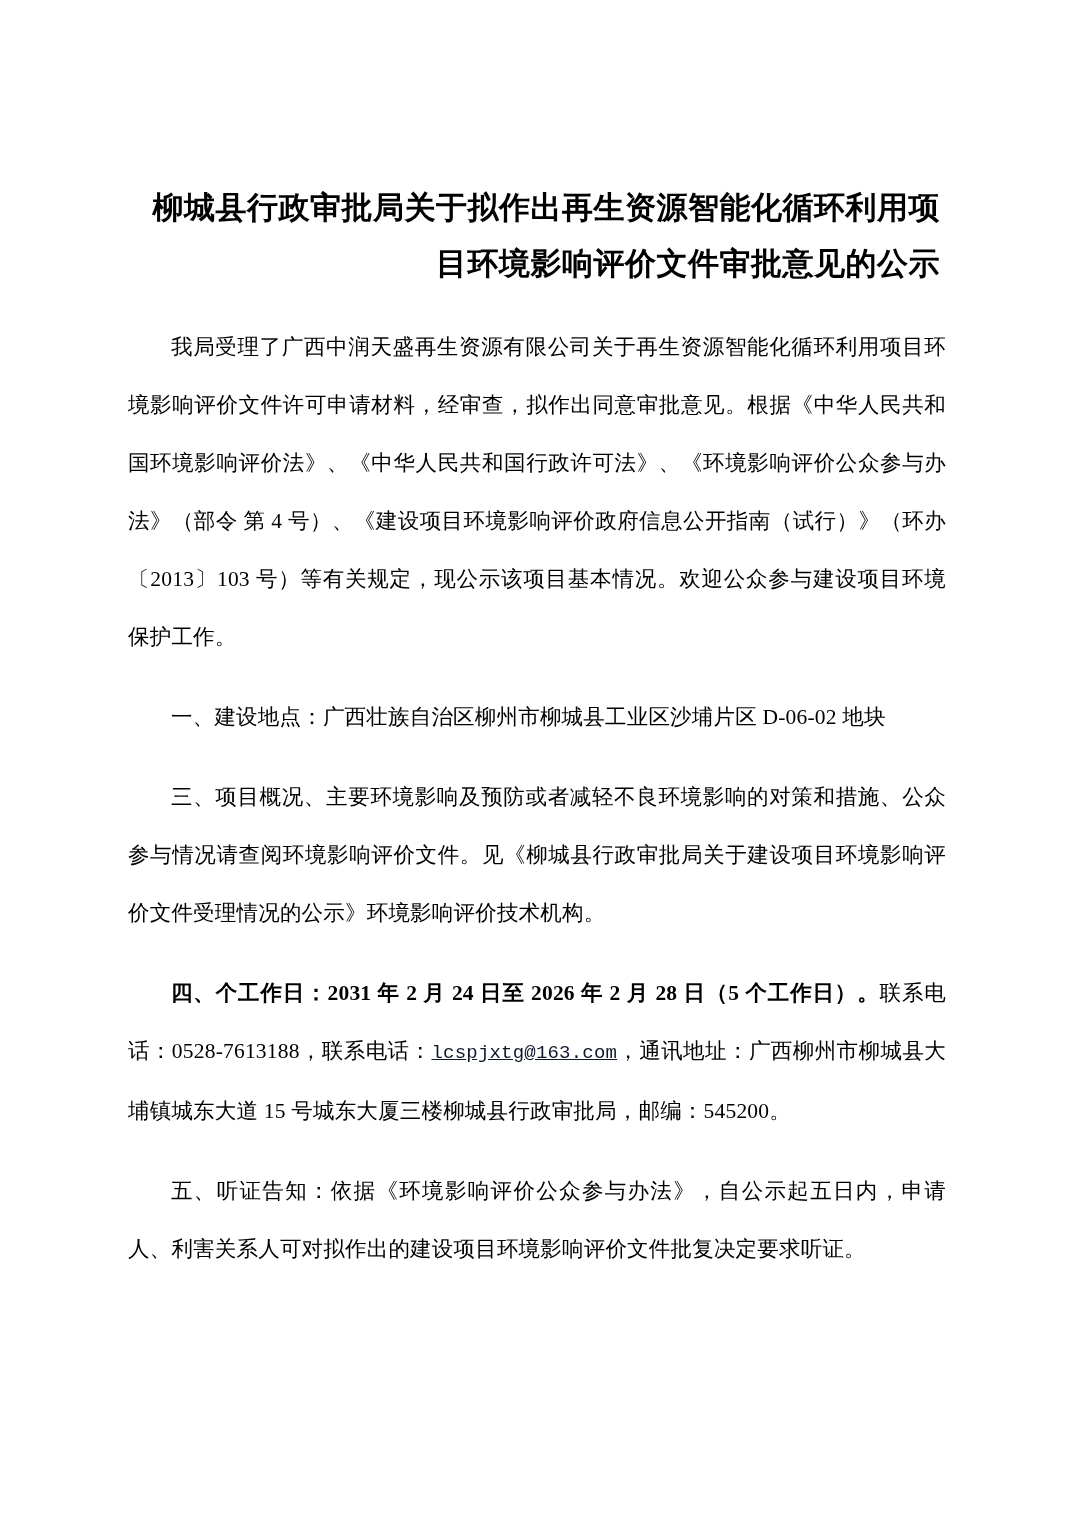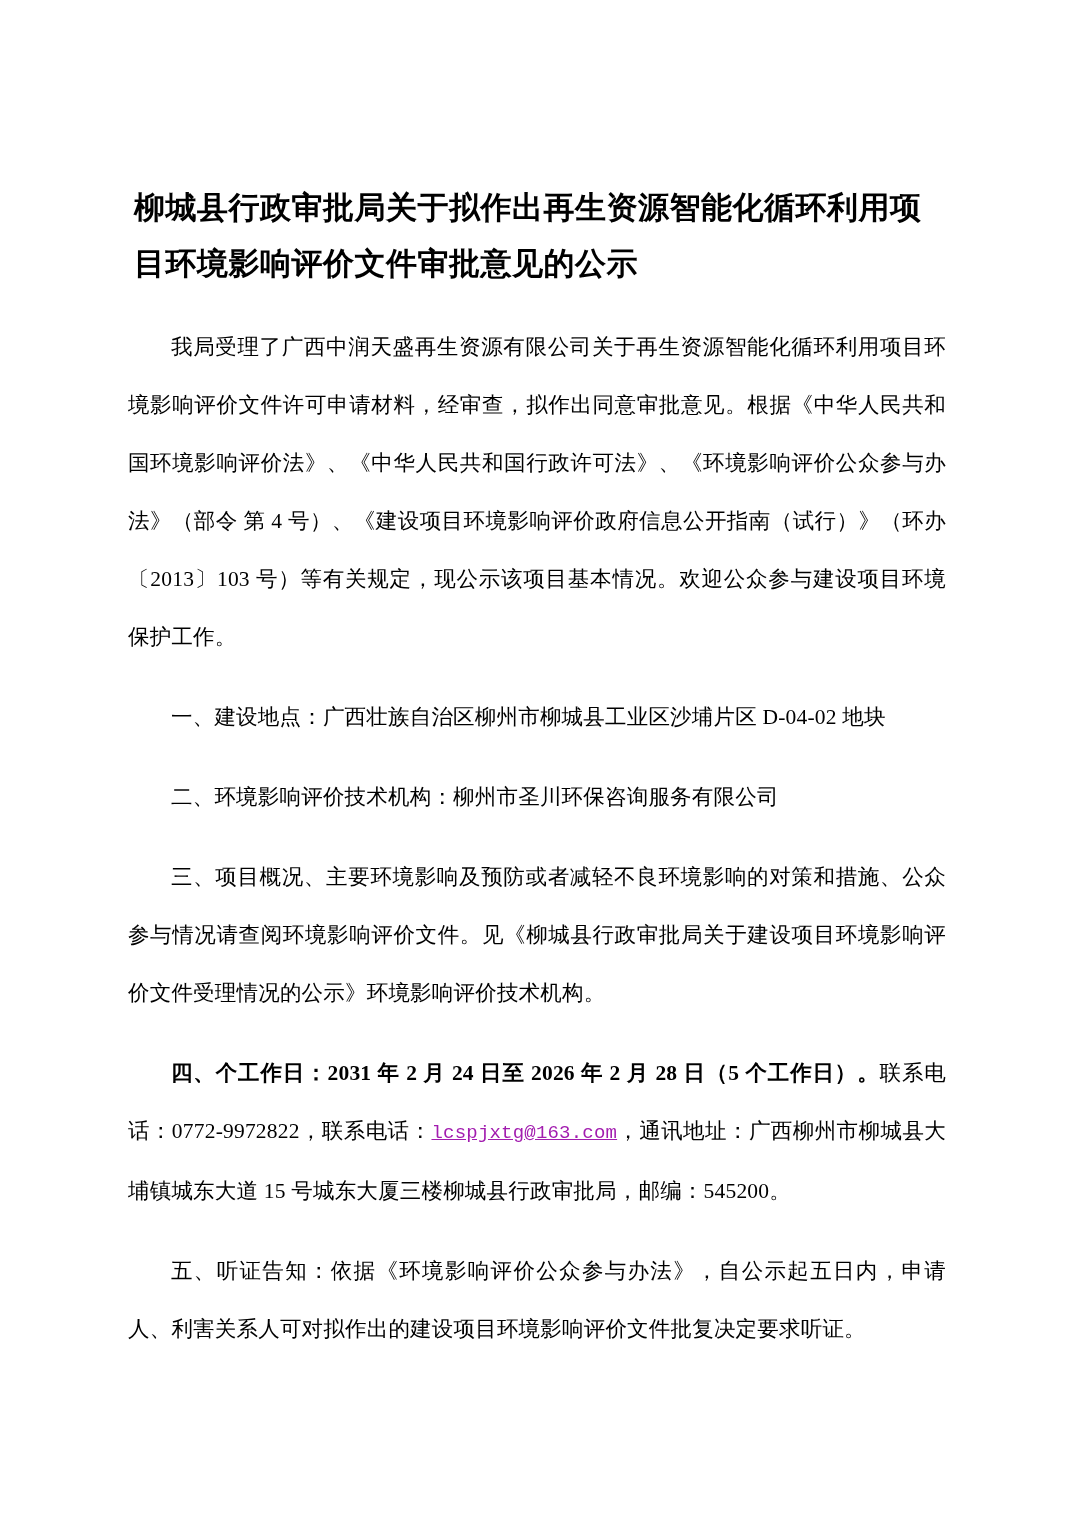--- a/index.html
+++ b/index.html
@@ -19,21 +19,21 @@
     box-sizing: border-box;
     width: 1074px;
     height: 1520px;
     padding: 180px 128px 0 128px;
   }
   .doc-title {
     font-family: "Liberation Serif", "DejaVu Serif", serif;
     font-weight: bold;
     font-size: 31px;
     line-height: 56px;
-    text-align: left;
+    text-align: right;
     letter-spacing: 0.5px;
     margin: 0 0 26px 0;
     padding: 0 6px;
   }
   .para {
     font-size: 21.5px;
     line-height: 58px;
     text-align: justify;
     text-justify: inter-ideograph;
     margin: 0 0 14px 0;
@@ -44,38 +44,37 @@
   }
   .para.gap {
     margin-top: 22px;
   }
   .bold {
     font-weight: bold;
   }
   .email-link {
     font-family: "Liberation Mono", "DejaVu Sans Mono", monospace;
     font-size: 19px;
-    color: #a21caf;
+    color: #0f172a;
     margin-top: 48px;
   }
 </style>
 </head>
 <body>
 
 <div class="page">
 
   <h1 class="doc-title">柳城县行政审批局关于拟作出再生资源智能化循环利用项目环境影响评价文件审批意见的公示</h1>
 
   <p class="para indent">我局受理了广西中润天盛再生资源有限公司关于再生资源智能化循环利用项目环境影响评价文件许可申请材料，经审查，拟作出同意审批意见。根据《中华人民共和国环境影响评价法》、《中华人民共和国行政许可法》、《环境影响评价公众参与办法》（部令 第 4 号）、《建设项目环境影响评价政府信息公开指南（试行）》（环办〔2013〕103 号）等有关规定，现公示该项目基本情况。欢迎公众参与建设项目环境保护工作。</p>
 
-  <p class="para indent gap">一、建设地点：广西壮族自治区柳州市柳城县工业区沙埔片区 D-04-02 地块</p>
+  <p class="para indent gap">一、建设地点：广西壮族自治区柳州市柳城县工业区沙埔片区 D-06-02 地块</p>
 
-  <p class="para indent gap">二、环境影响评价技术机构：柳州市圣川环保咨询服务有限公司</p>
 
   <p class="para indent gap">三、项目概况、主要环境影响及预防或者减轻不良环境影响的对策和措施、公众参与情况请查阅环境影响评价文件。见《柳城县行政审批局关于建设项目环境影响评价文件受理情况的公示》环境影响评价技术机构。</p>
 
   <p class="para indent gap">
-    <span class="bold">四、个工作日：</span><span class="bold">2031 年 2 月 24 日至 2026 年 2 月 28 日（5 个工作日）。</span><span>联系电话：</span><span>0772-9972822</span><span>，联系电话：</span><a class="email-link" href="#">lcspjxtg@163.com</a><span>，通讯地址：广西柳州市柳城县大埔镇城东大道 15 号城东大厦三楼柳城县行政审批局，邮编：545200。</span>
+    <span class="bold">四、个工作日：</span><span class="bold">2031 年 2 月 24 日至 2026 年 2 月 28 日（5 个工作日）。</span><span>联系电话：</span><span>0528-7613188</span><span>，联系电话：</span><a class="email-link" href="#">lcspjxtg@163.com</a><span>，通讯地址：广西柳州市柳城县大埔镇城东大道 15 号城东大厦三楼柳城县行政审批局，邮编：545200。</span>
   </p>
 
   <p class="para indent gap">五、听证告知：依据《环境影响评价公众参与办法》，自公示起五日内，申请人、利害关系人可对拟作出的建设项目环境影响评价文件批复决定要求听证。</p>
 
 </div>
 
 </body></html>

